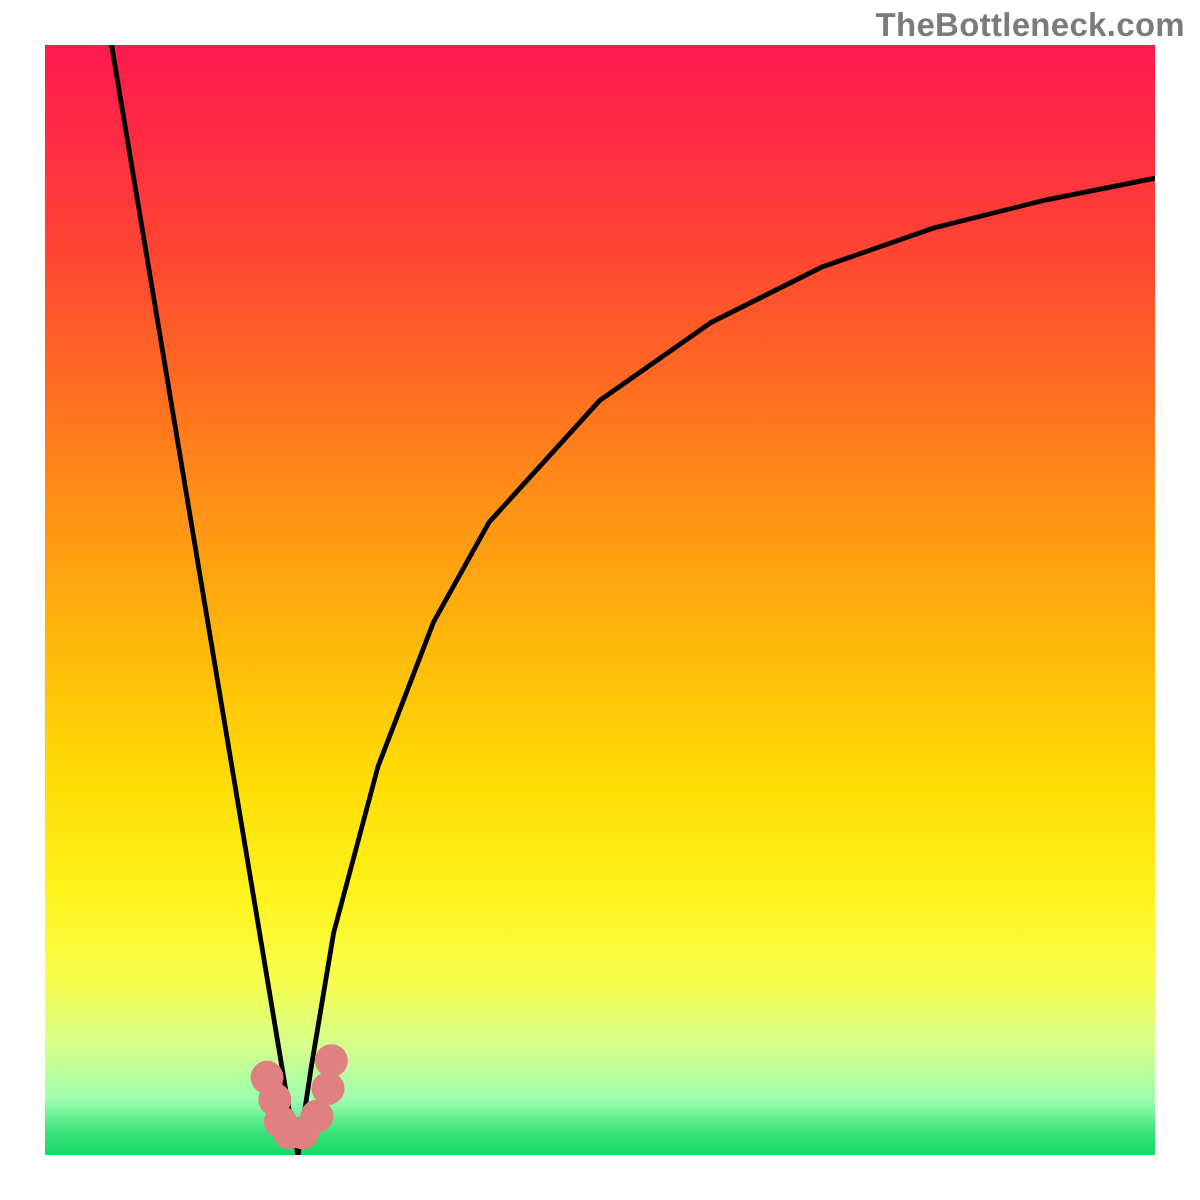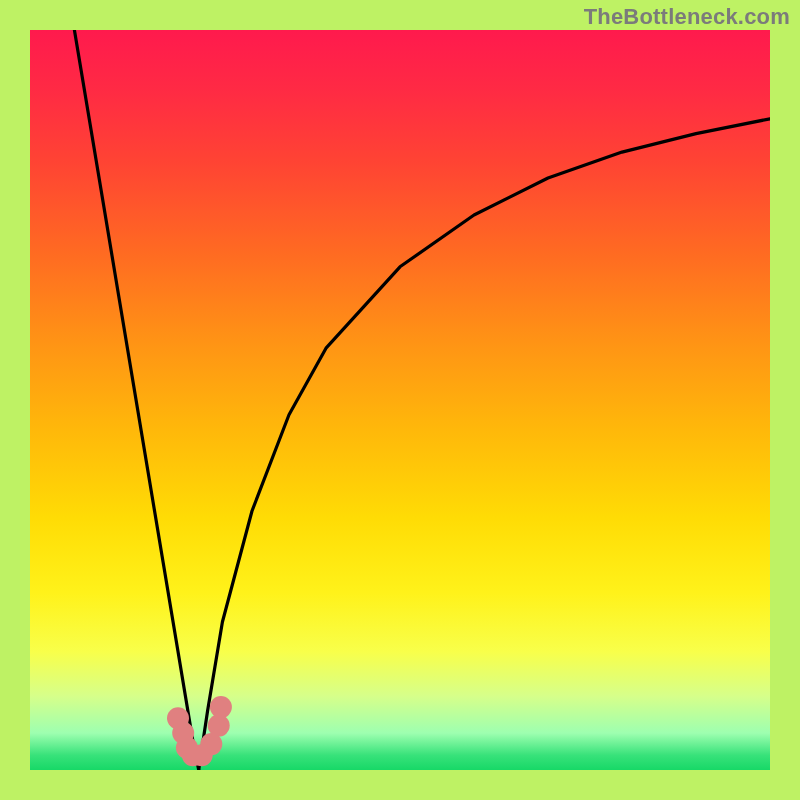--- a/index.html
+++ b/index.html
@@ -9,21 +9,21 @@
     height: 800px;
     background: #000;
     overflow: hidden;
   }
   .frame {
     position: absolute;
     left: 0;
     top: 0;
     width: 800px;
     height: 800px;
-    background: #bef264;
+    background: #ffffff;
   }
   .plot {
     position: absolute;
     left: 30px;
     top: 30px;
     width: 740px;
     height: 740px;
     background: linear-gradient(to bottom,
       #ff1a4d 0%,
       #ff2a44 8%,

